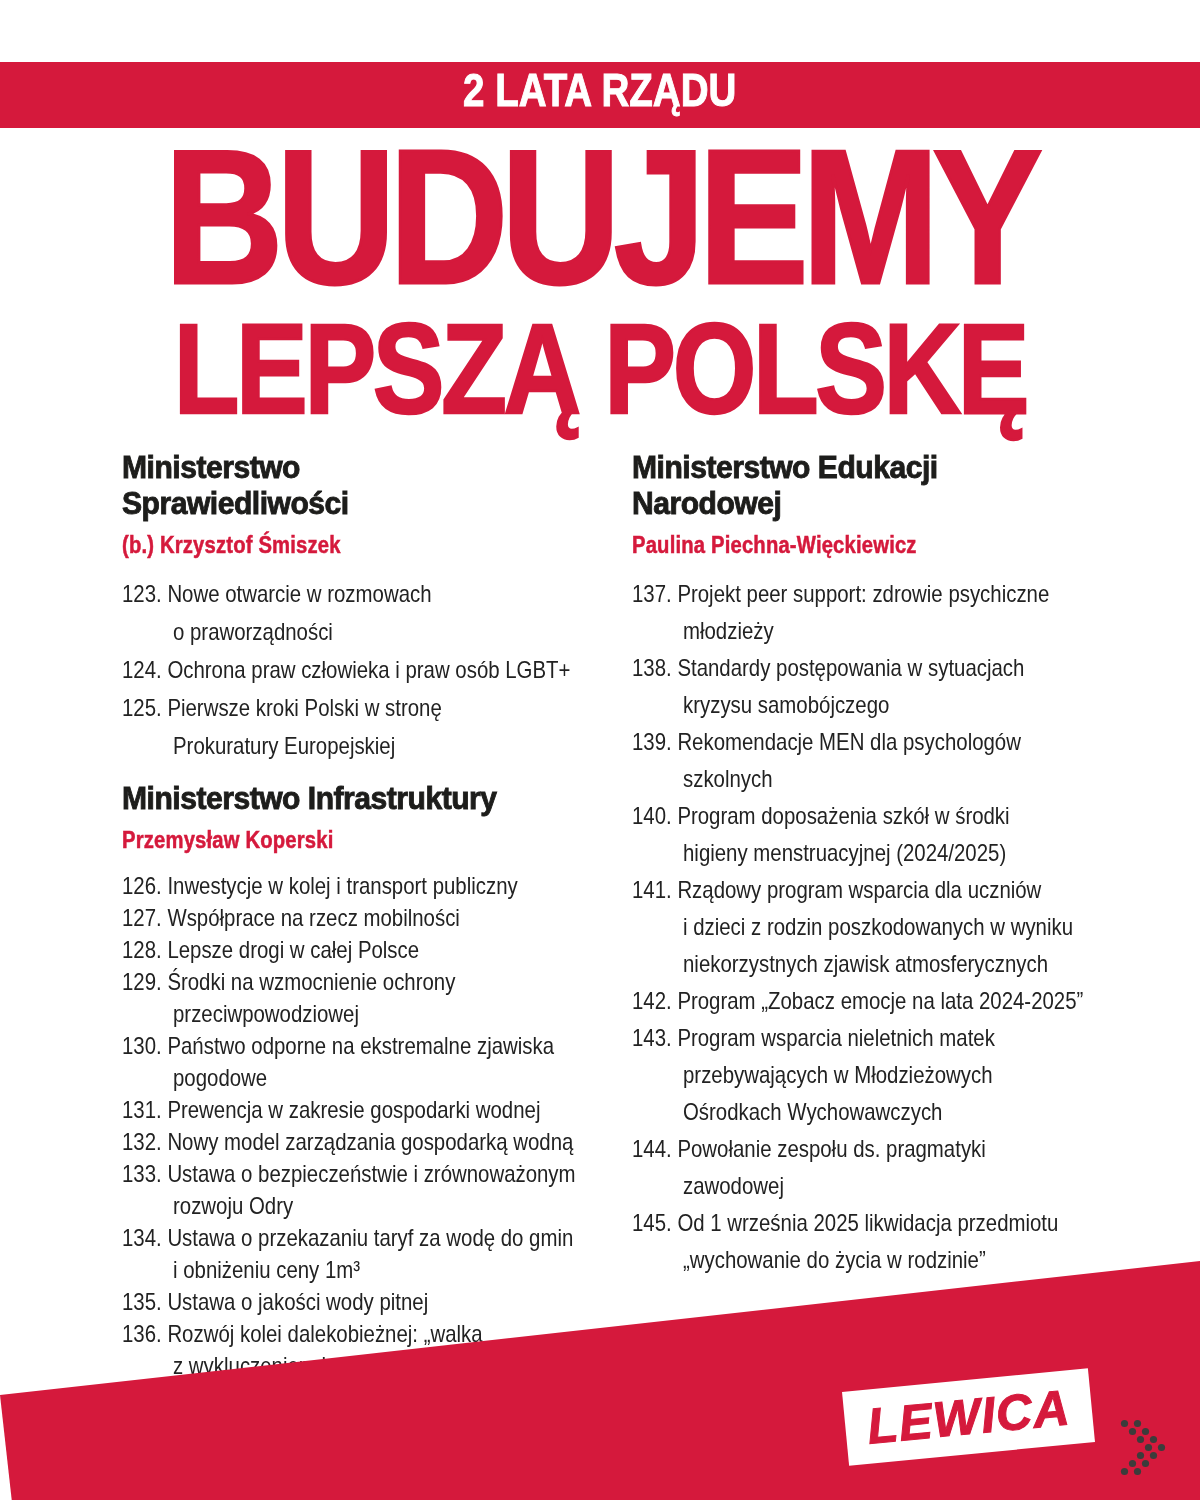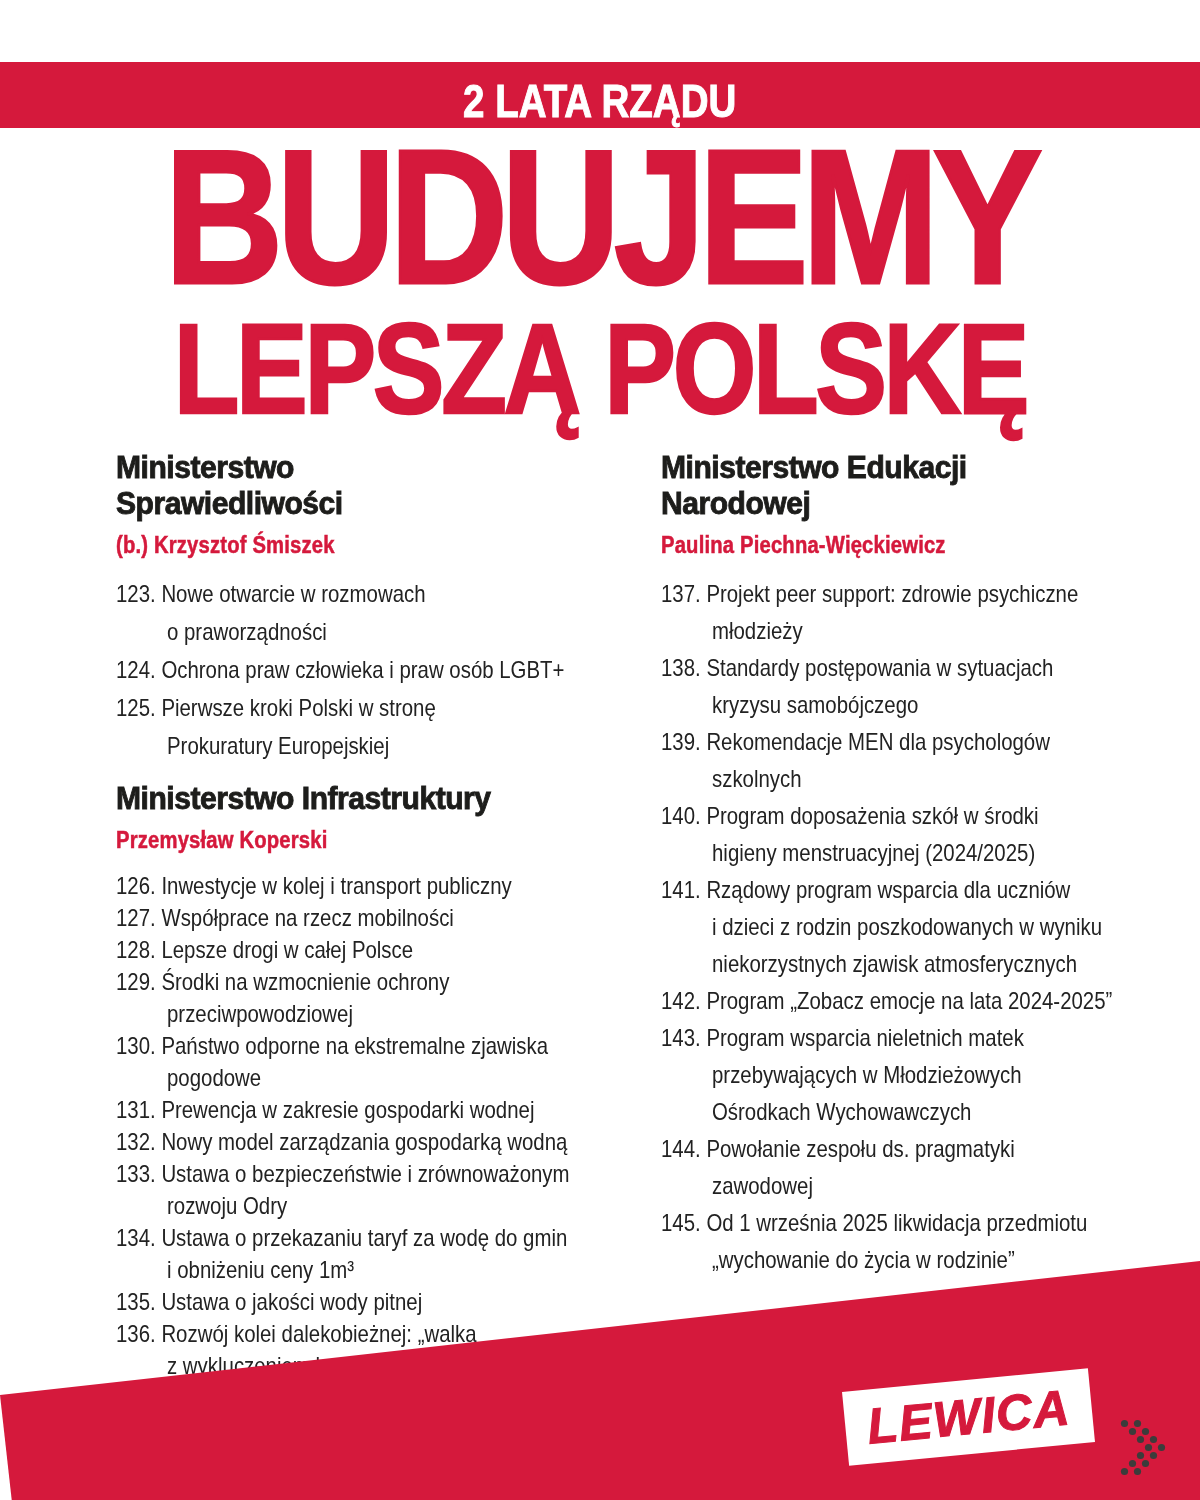--- a/index.html
+++ b/index.html
@@ -3,41 +3,41 @@
 <meta charset="utf-8">
 <style>
   html,body{margin:0;padding:0;background:#ffffff;}
   .page{
     position:relative;width:1200px;height:1500px;overflow:hidden;
     background:#ffffff;font-family:"Liberation Sans", sans-serif;
   }
   
   .banner{
     position:absolute;top:62px;left:0;width:1200px;height:66px;
-    background:#D5193C;display:flex;align-items:flex-end;justify-content:center;
+    background:#D5193C;display:flex;align-items:flex-start;justify-content:center;
   }
   .banner-text{
     color:#ffffff;font-weight:700;font-size:47px;letter-spacing:0;
     transform:scaleX(0.82);-webkit-text-stroke:1px currentColor;white-space:nowrap;
   }
   
   .title-line1{
     position:absolute;top:138px;left:0;width:1200px;text-align:center;
     color:#D5193C;font-weight:700;font-size:192px;line-height:158px;
     letter-spacing:-8px;transform:scaleX(0.86);-webkit-text-stroke:3px currentColor;
     white-space:nowrap;
   }
   .title-line2{
     position:absolute;top:314px;left:0;width:1200px;text-align:center;
     color:#D5193C;font-weight:700;font-size:128px;line-height:110px;
     letter-spacing:-4px;transform:scaleX(0.84);-webkit-text-stroke:2.5px currentColor;
     white-space:nowrap;
   }
   
-  .columns{position:absolute;top:450px;left:116px;width:1030px;display:flex;gap:35px;}
+  .columns{position:absolute;top:450px;left:122px;width:1030px;display:flex;}
   .col{width:510px;flex:none;}
   .section{margin:0 0 16px 0;}
   .section + .section{}
   .ministry{
     margin:0;color:#1D1D1B;font-size:31px;line-height:36px;font-weight:700;
     letter-spacing:-0.5px;-webkit-text-stroke:0.9px currentColor;
     transform:scaleX(0.97);transform-origin:left top;
   }
   .ministry-line{white-space:nowrap;}
   .minister{

